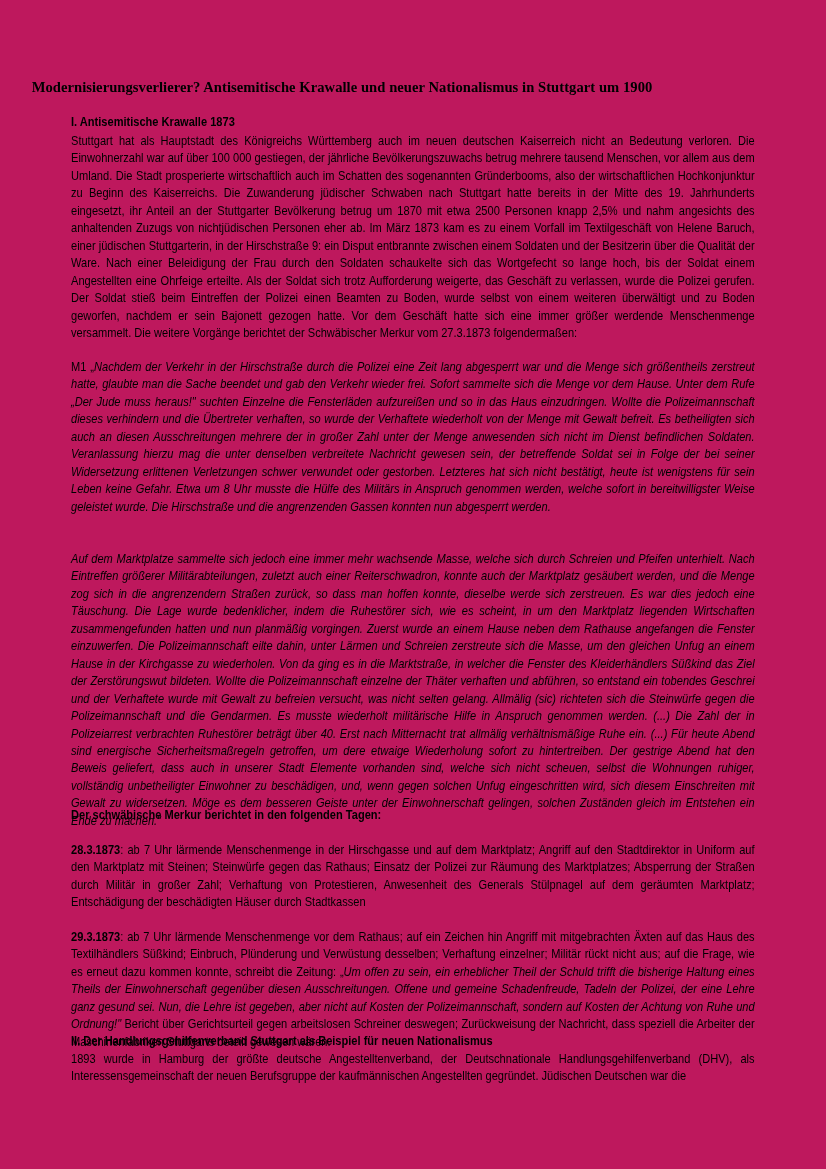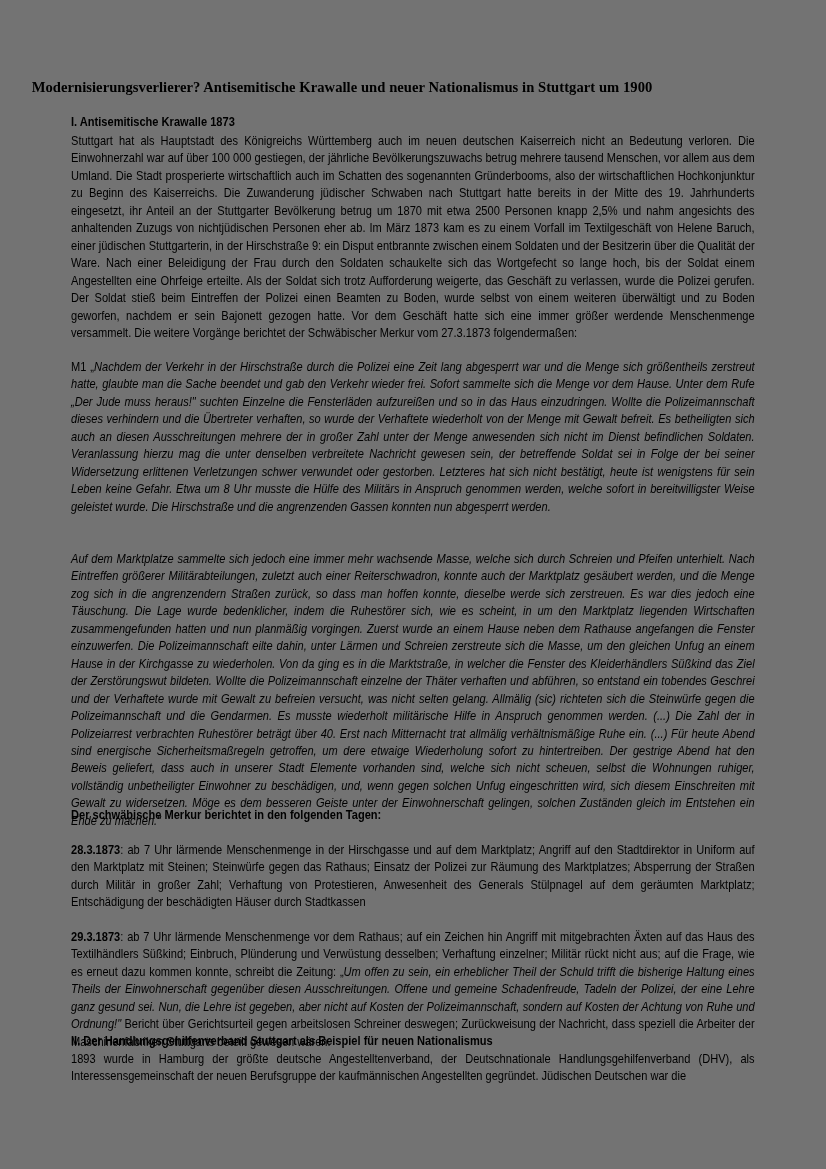--- a/index.html
+++ b/index.html
@@ -15,21 +15,21 @@
     font-family: "Liberation Sans", "DejaVu Sans", sans-serif;
     color: #000000;
     -webkit-font-smoothing: antialiased;
   }
   .page {
     position: relative;
     width: 826px;
     height: 1169px;
     box-sizing: border-box;
     padding: 0;
-    background: #737373;
+    background: #be185d;
   }
   .content {
     position: absolute;
     left: 71px;
     top: 0;
     width: 684px;
   }
 
   
   .doc-title {

